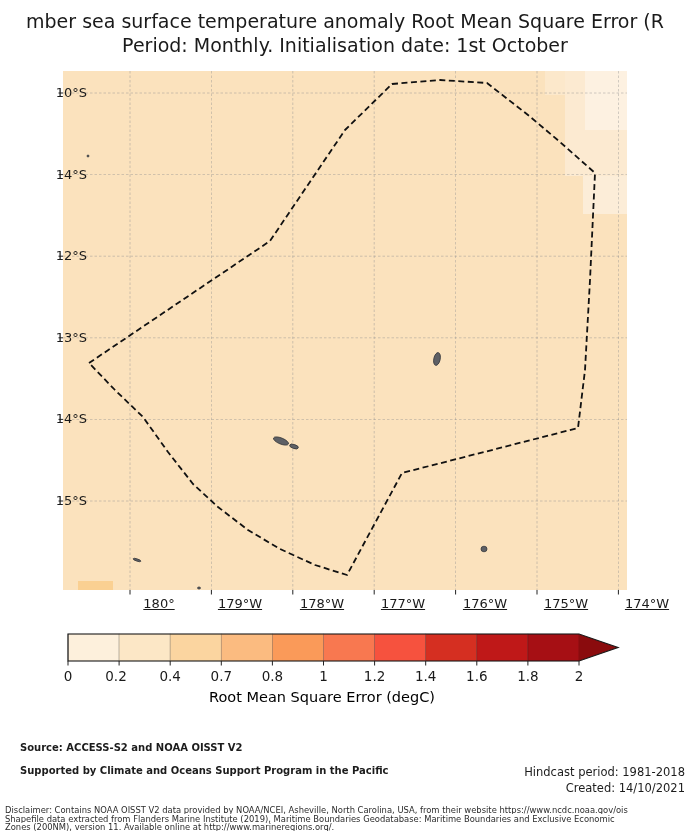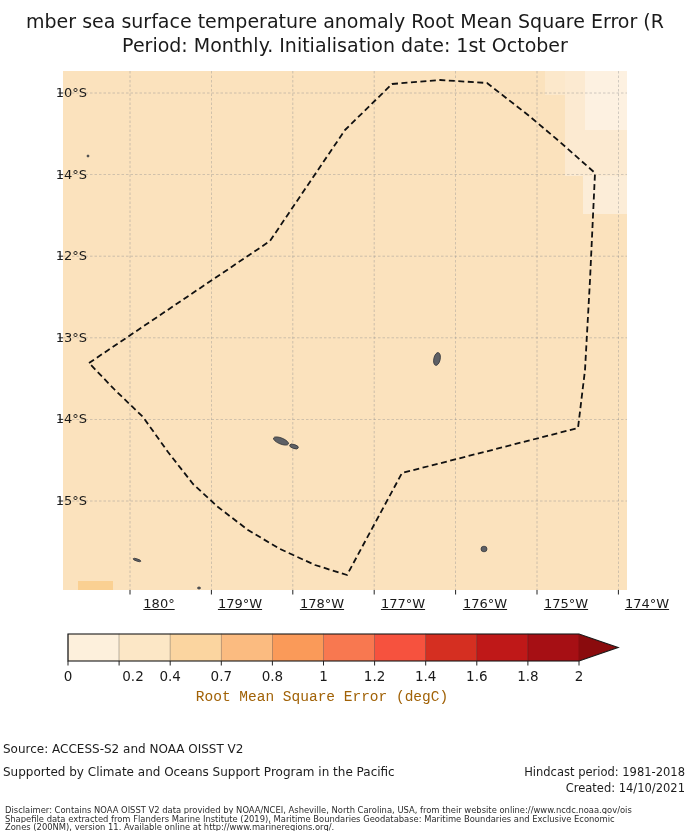--- a/index.html
+++ b/index.html
@@ -5,22 +5,22 @@
   html,body{margin:0;padding:0;background:#ffffff;}
   .fig{position:relative;width:690px;height:839px;background:#fff;overflow:hidden;
        font-family:"DejaVu Sans","Liberation Sans",sans-serif;color:#111;}
   .title{position:absolute;top:9px;left:0;width:690px;text-align:center;
          font-size:19px;line-height:24px;color:#1a1a1a;white-space:nowrap;overflow:visible;}
   .ticklab{position:absolute;font-size:13px;color:#1a1a1a;white-space:nowrap;margin-left:29px;}
   .xlab{transform:translateX(-50%);text-decoration:underline;}
   .ylab{width:58px;text-align:right;height:16px;line-height:16px;}
   .cblab{position:absolute;font-size:13.5px;color:#1a1a1a;transform:translateX(-50%);white-space:nowrap;}
   .cbtitle{position:absolute;left:322px;top:689px;transform:translateX(-50%);
-           font-size:14.5px;color:#a16207;white-space:nowrap;font-family:Liberation Mono, monospace;}
-  .foot{position:absolute;left:3px;font-size:12px;color:#1c1c1c;white-space:nowrap;}
+           font-size:14.5px;color:#000000;white-space:nowrap;}
+  .foot{position:absolute;left:20px;font-size:10px;color:#1c1c1c;white-space:nowrap;font-weight:bold;}
   .footR{position:absolute;right:5px;font-size:11.5px;color:#1c1c1c;white-space:nowrap;text-align:right;margin-left:40px;}
   .disc{position:absolute;left:5px;width:685px;font-size:8.4px;line-height:8.3px;
         color:#2b2b2b;white-space:nowrap;overflow:hidden;}
   svg{position:absolute;display:block;}
 </style>
 </head>
 <body>
 
 <div class="fig">
 
@@ -107,35 +107,35 @@
       <line x1="212.4" y1="33" x2="212.4" y2="37.5" stroke="#222" stroke-width="1"></line>
       <line x1="263.5" y1="33" x2="263.5" y2="37.5" stroke="#222" stroke-width="1"></line>
       <line x1="314.6" y1="33" x2="314.6" y2="37.5" stroke="#222" stroke-width="1"></line>
       <line x1="365.7" y1="33" x2="365.7" y2="37.5" stroke="#222" stroke-width="1"></line>
       <line x1="416.8" y1="33" x2="416.8" y2="37.5" stroke="#222" stroke-width="1"></line>
       <line x1="467.90000000000003" y1="33" x2="467.90000000000003" y2="37.5" stroke="#222" stroke-width="1"></line>
       <line x1="519" y1="33" x2="519" y2="37.5" stroke="#222" stroke-width="1"></line>
     </svg>
 
   <div class="cblab" style="left:68px;top:668px">0</div>
-  <div class="cblab" style="left:133px;top:668px">0.2</div>
+  <div class="cblab" style="left:116px;top:668px">0.2</div>
   <div class="cblab" style="left:170.2px;top:668px">0.4</div>
   <div class="cblab" style="left:221.3px;top:668px">0.7</div>
   <div class="cblab" style="left:272.4px;top:668px">0.8</div>
   <div class="cblab" style="left:323.5px;top:668px">1</div>
   <div class="cblab" style="left:374.6px;top:668px">1.2</div>
   <div class="cblab" style="left:425.7px;top:668px">1.4</div>
   <div class="cblab" style="left:476.8px;top:668px">1.6</div>
   <div class="cblab" style="left:527.9px;top:668px">1.8</div>
   <div class="cblab" style="left:579px;top:668px">2</div>
 
   <div class="cbtitle">Root Mean Square Error (degC)</div>
 
   <div class="foot" style="top:742px">Source: ACCESS-S2 and NOAA OISST V2</div>
   <div class="foot" style="top:765px">Supported by Climate and Oceans Support Program in the Pacific</div>
   <div class="footR" style="top:765px">Hindcast period: 1981-2018</div>
   <div class="footR" style="top:781px">Created: 14/10/2021</div>
 
-  <div class="disc" style="top:806px">Disclaimer: Contains NOAA OISST V2 data provided by NOAA/NCEI, Asheville, North Carolina, USA, from their website online://www.ncdc.noaa.gov/ois</div>
+  <div class="disc" style="top:806px">Disclaimer: Contains NOAA OISST V2 data provided by NOAA/NCEI, Asheville, North Carolina, USA, from their website https://www.ncdc.noaa.gov/ois</div>
   <div class="disc" style="top:814.5px">Shapefile data extracted from Flanders Marine Institute (2019), Maritime Boundaries Geodatabase: Maritime Boundaries and Exclusive Economic</div>
   <div class="disc" style="top:823px">Zones (200NM), version 11. Available online at http://www.marineregions.org/.</div>
 
 </div>
 
 </body></html>

